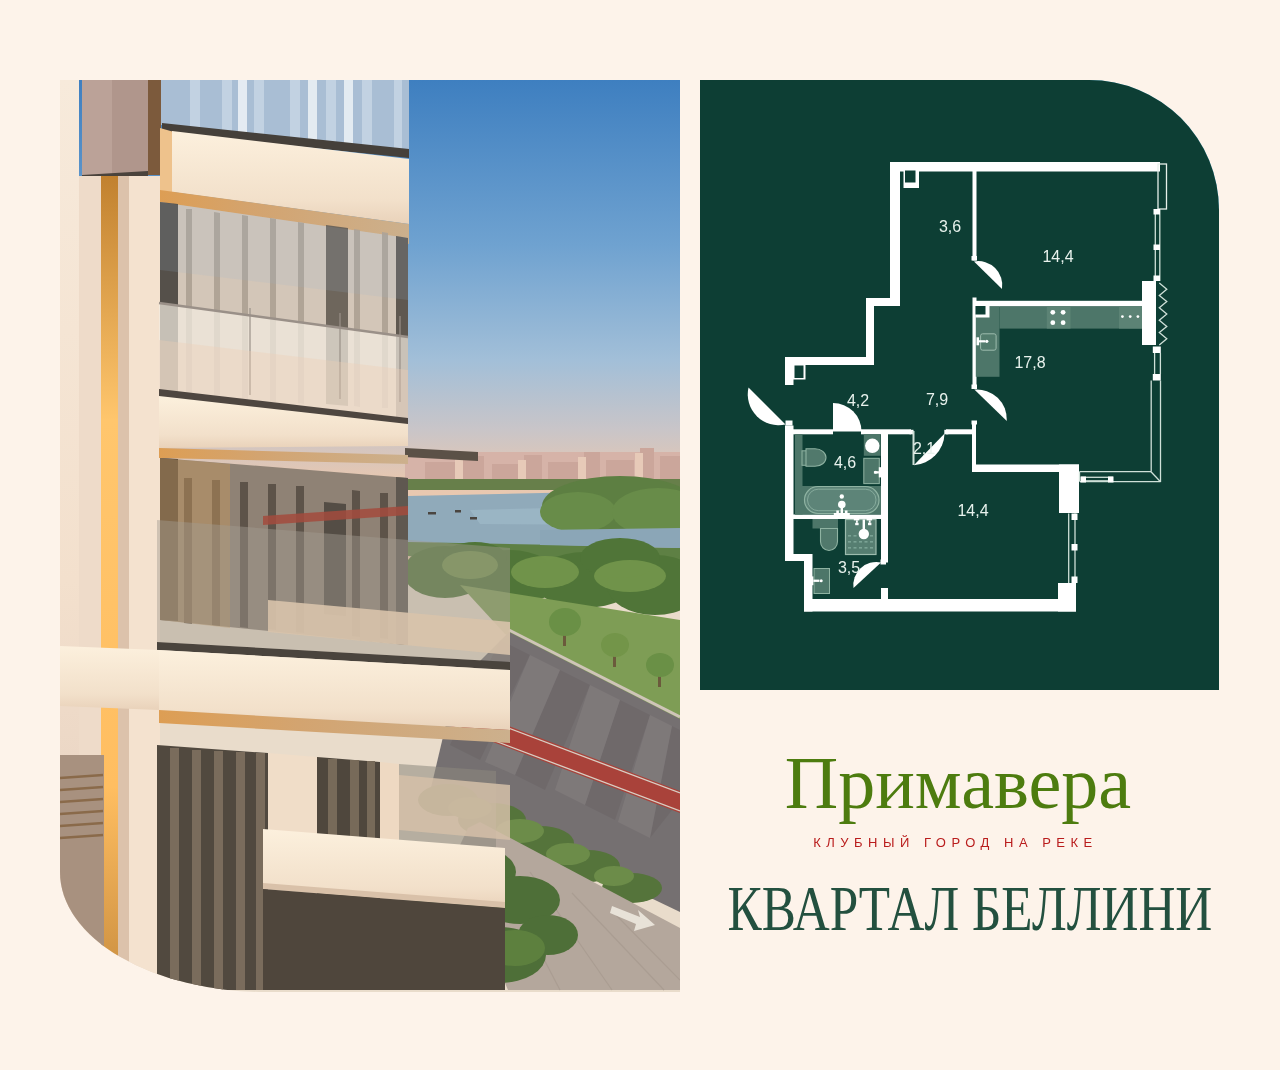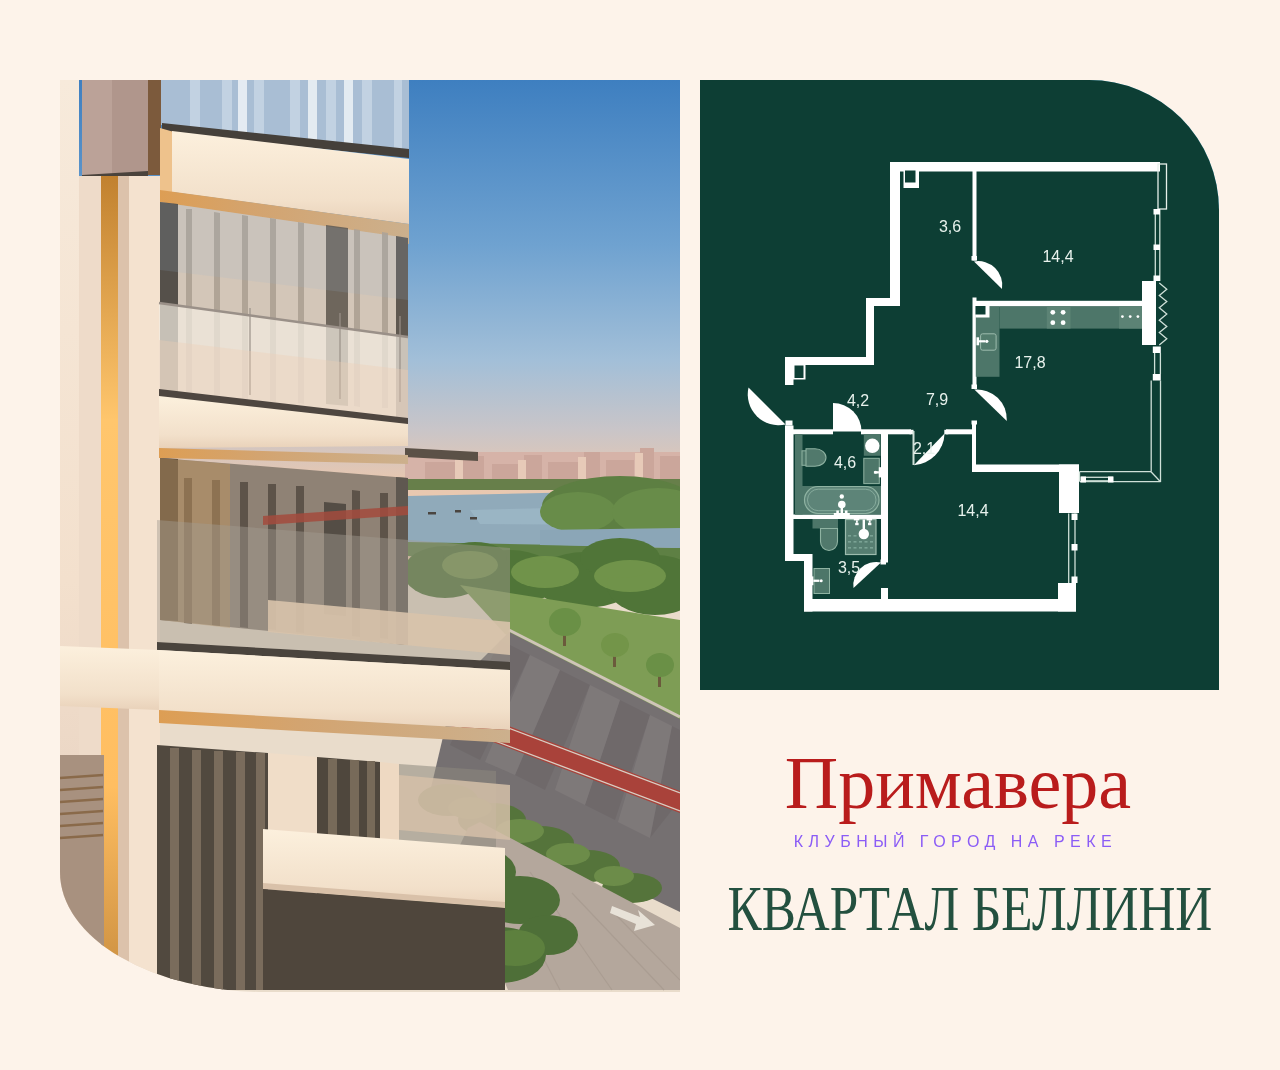--- a/index.html
+++ b/index.html
@@ -629,17 +629,17 @@
 
 <text x="845" y="468">4,6</text>
 
 <text x="973" y="516">14,4</text>
 
 <text x="849" y="573">3,5</text>
 </g>
 </svg>
 </div>
 
-<div class="abs" style="left:0px;top:741px;width:1280px;text-align:center;"><span style="margin-left:636px;font-family:'Liberation Serif',serif;font-size:74px;color:#b91c1c;">Примавера</span></div>
-
-<div class="abs" style="left:0px;top:833px;width:1280px;text-align:center;"><span style="margin-left:631px;font-family:'Liberation Sans',sans-serif;font-size:16px;letter-spacing:5.5px;color:#8b5cf6;margin-top:26px;">КЛУБНЫЙ ГОРОД НА РЕКЕ</span></div>
+<div class="abs" style="left:0px;top:741px;width:1280px;text-align:center;"><span style="margin-left:636px;font-family:'Liberation Serif',serif;font-size:74px;color:#4d7c0f;">Примавера</span></div>
+
+<div class="abs" style="left:0px;top:833px;width:1280px;text-align:center;"><span style="margin-left:631px;font-family:'Liberation Sans',sans-serif;font-size:13px;letter-spacing:5.5px;color:#b91c1c;margin-top:26px;">КЛУБНЫЙ ГОРОД НА РЕКЕ</span></div>
 
 <div class="abs" style="left:12px;top:872px;width:1280px;text-align:center;"><span style="display:inline-block;margin-left:636px;transform:scaleX(0.8);transform-origin:50% 50%;font-family:'Liberation Serif',serif;font-size:64px;color:#23503f;">КВАРТАЛ БЕЛЛИНИ</span></div>
 
 </body></html>

